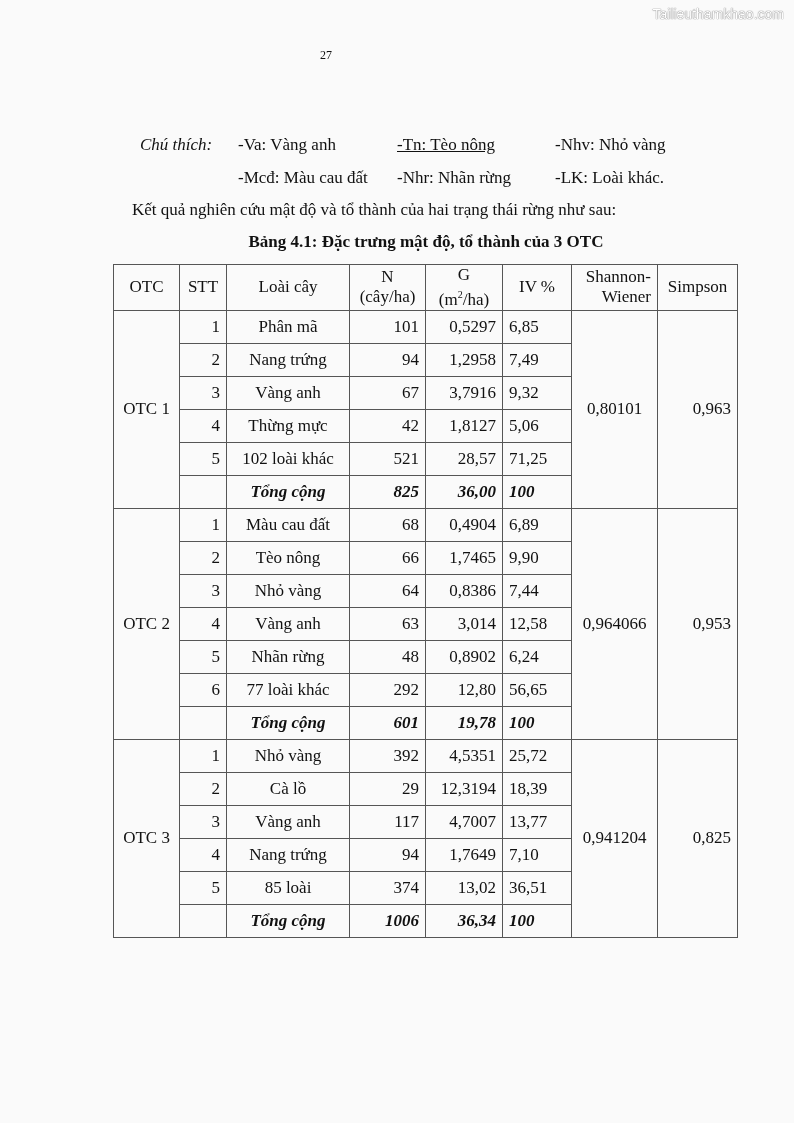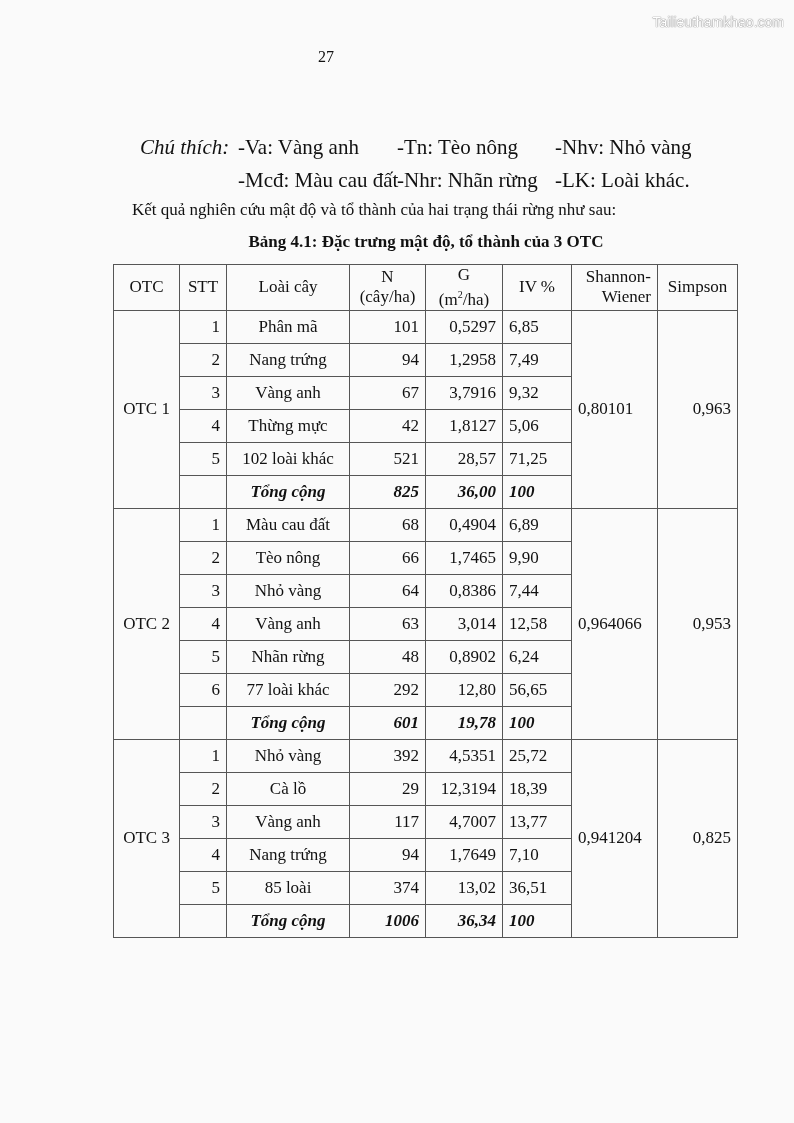--- a/index.html
+++ b/index.html
@@ -1,57 +1,57 @@
 <!DOCTYPE html>
 <html><head>
 <meta charset="utf-8">
 <style>
   html, body { margin:0; padding:0; }
   body {
     width:794px; height:1123px; background:#fafafa; position:relative; overflow:hidden;
     font-family:"Liberation Serif", serif; color:#111;
   }
   .watermark {
-    position:absolute; top:14px; right:10px; font-family:"Liberation Sans", sans-serif;
+    position:absolute; top:6px; right:10px; font-family:"Liberation Sans", sans-serif;
     font-size:14px; color:#fff; text-shadow:0 0 1px #777, 0 0 1px #777;
     letter-spacing:0;
   }
-  .page-num { position:absolute; top:48px; left:0; width:652px; text-align:center; font-size:16px; }
-  .legend-row { position:absolute; font-size:21px; }
+  .page-num { position:absolute; top:48px; left:0; width:652px; text-align:center; font-size:12px; }
+  .legend-row { position:absolute; font-size:17px; }
   .legend-row span { position:absolute; white-space:nowrap; }
   .intro { position:absolute; top:200px; left:132px; font-size:17px; white-space:nowrap; }
   .caption { position:absolute; top:232px; left:0; width:852px; text-align:center; font-size:17px; font-weight:bold; }
   table {
     position:absolute; top:264px; left:113px; border-collapse:collapse;
     font-size:17px; table-layout:fixed;
   }
   td, th { border:1px solid #555; padding:0 6px; font-weight:normal; }
   th { text-align:center; line-height:20px; height:42px; }
   td { height:32px; }
   .c-otc { width:53px; text-align:center; }
   .c-stt { width:34px; text-align:right;font-family:Liberation Serif, serif; }
   .c-name { width:110px; text-align:center; }
   .c-n { width:63px; text-align:right; }
   .c-g { width:64px; text-align:right; }
   .c-iv { width:56px; text-align:left; }
-  .c-sw { width:73px; text-align:left; }
+  .c-sw { width:73px; text-align:center; }
   .c-si { width:67px; text-align:right; }
   .total td { font-weight:bold; font-style:italic; }
   sup { font-size:10px; }
 </style>
 </head>
 <body>
 
 <div class="watermark">Tailieuthamkhao.com</div>
 <div class="page-num">27</div>
 
 <div class="legend-row" style="top:135px;left:0;width:794px;height:22px;">
   <span style="left:140px;font-style:italic;">Chú thích:</span>
   <span style="left:238px;">-Va: Vàng anh</span>
-  <span style="left:397px;">-Tn: Tèo nông</span>
+  <span style="left:397px;text-decoration:underline;">-Tn: Tèo nông</span>
   <span style="left:555px;">-Nhv: Nhỏ vàng</span>
 </div>
 <div class="legend-row" style="top:168px;left:0;width:794px;height:22px;">
   <span style="left:238px;">-Mcđ: Màu cau đất</span>
   <span style="left:397px;text-align:center;">-Nhr: Nhãn rừng</span>
   <span style="left:555px;">-LK: Loài khác.</span>
 </div>
 
 <div class="intro">Kết quả nghiên cứu mật độ và tổ thành của hai trạng thái rừng như sau:</div>
 <div class="caption">Bảng 4.1: Đặc trưng mật độ, tổ thành của 3 OTC</div>

